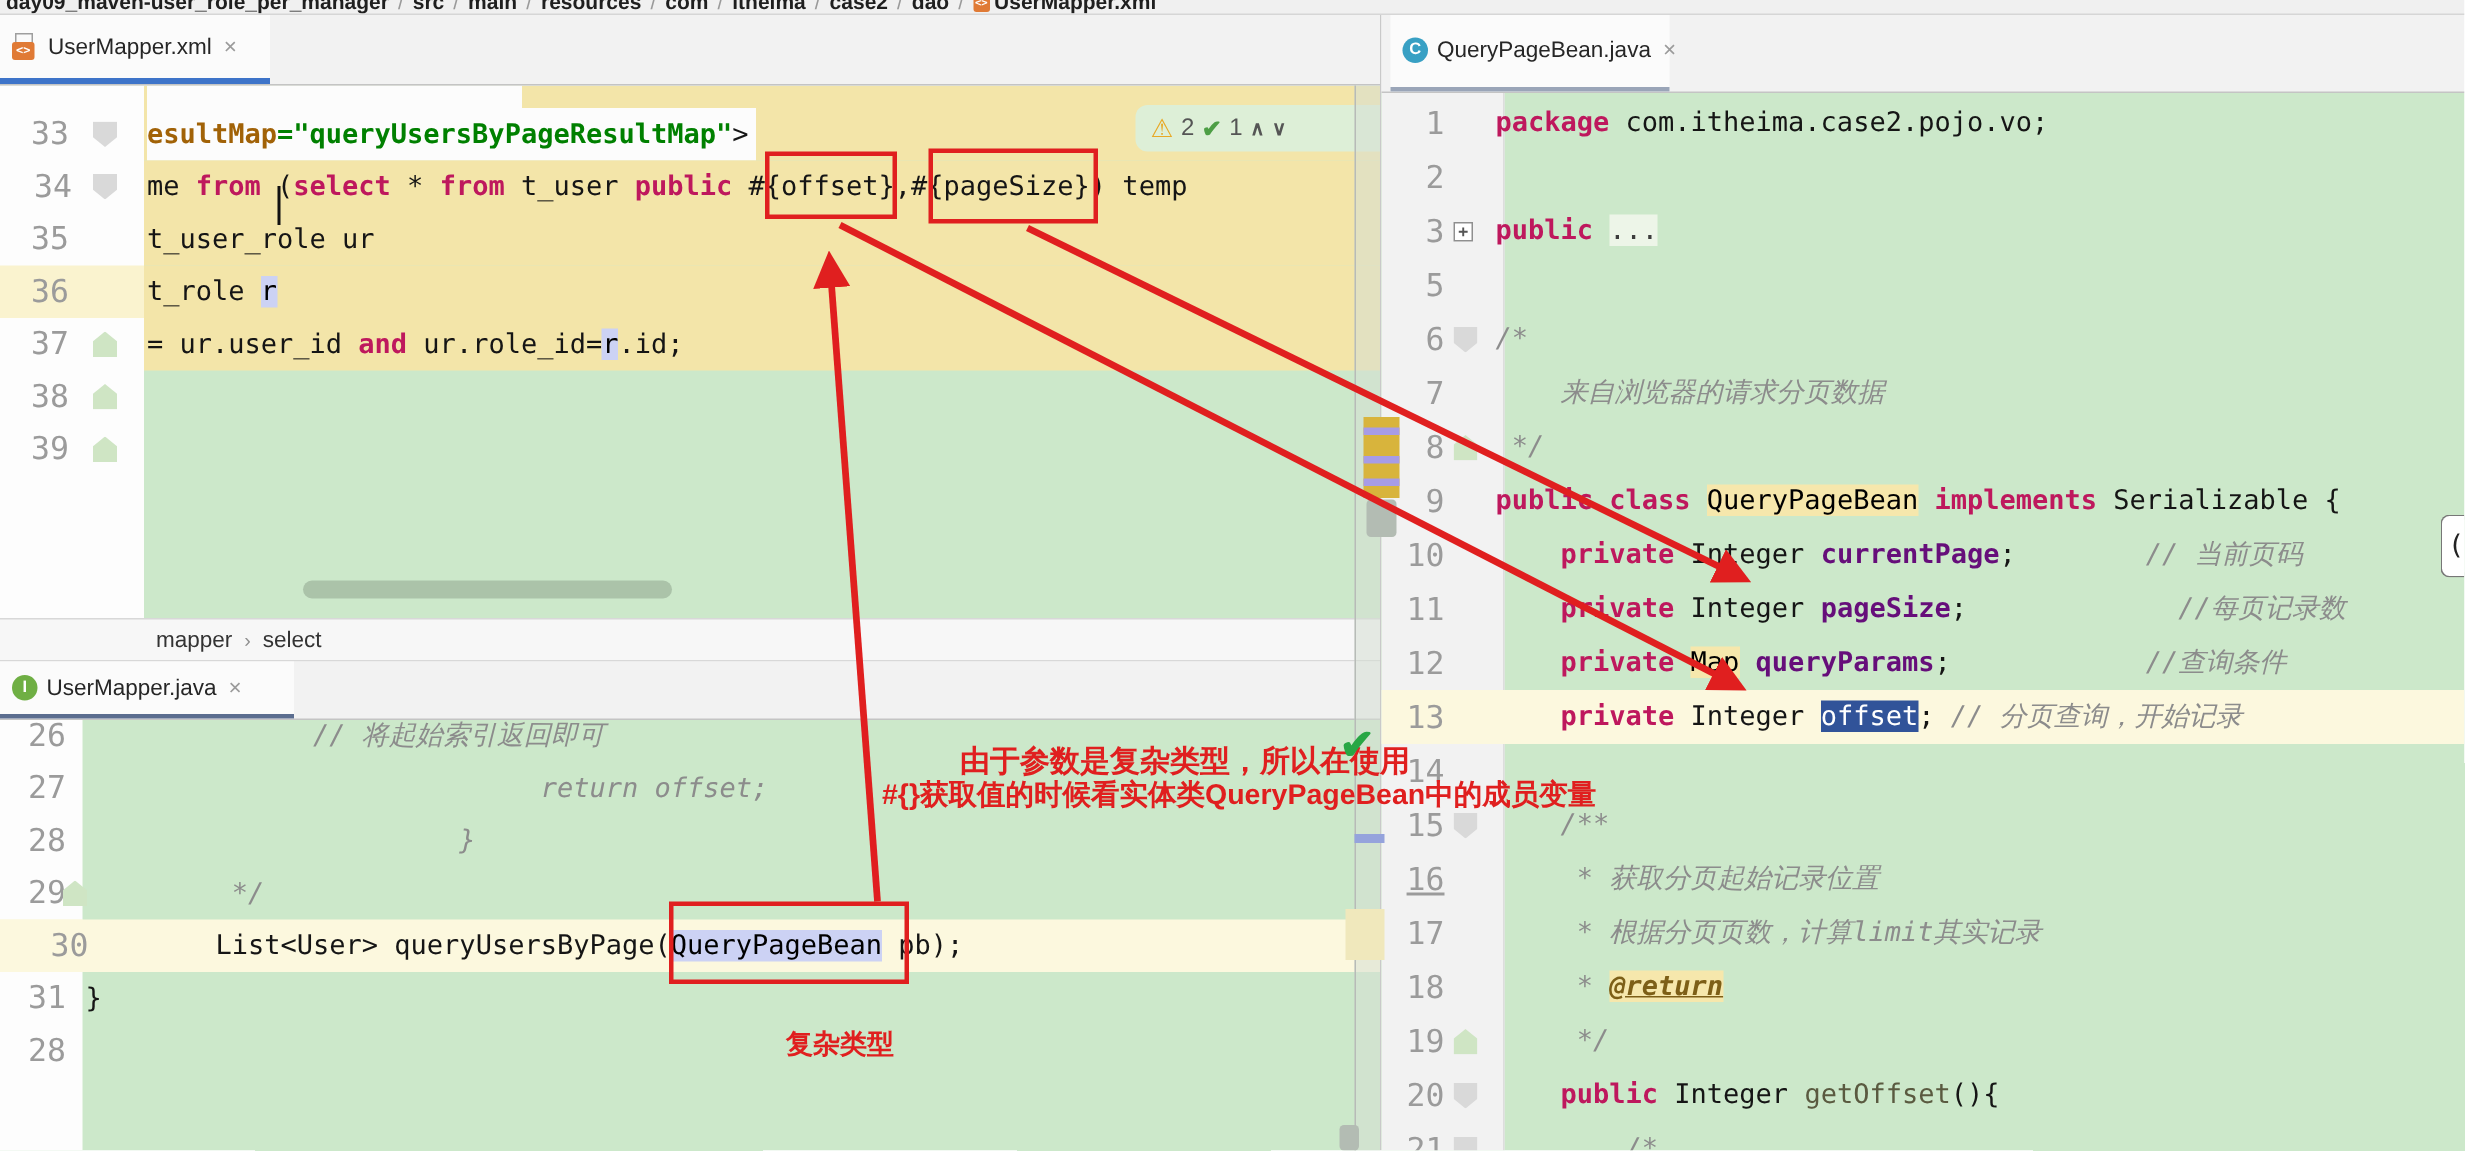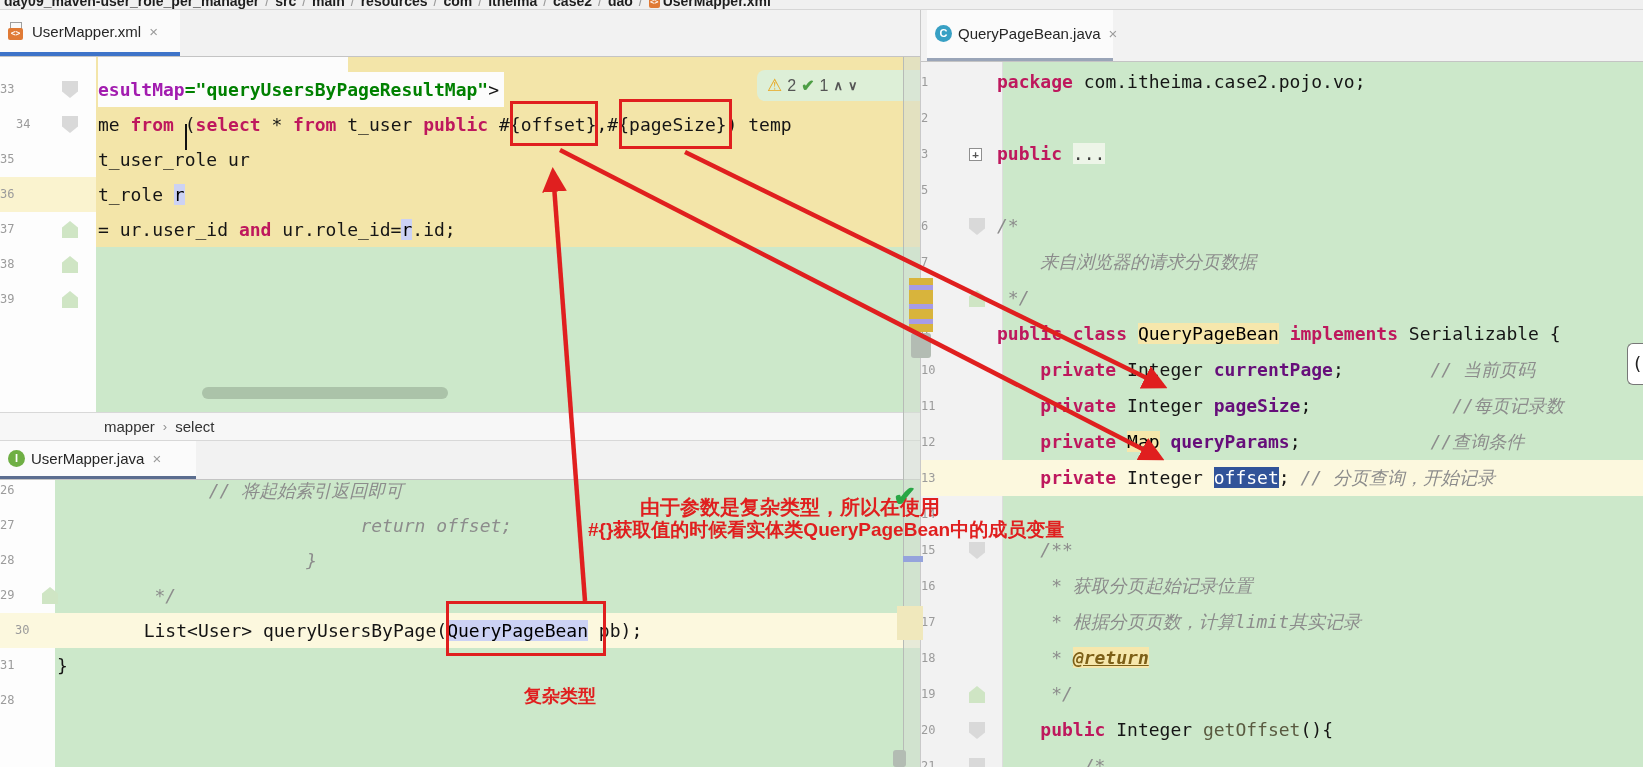--- a/index.html
+++ b/index.html
@@ -39,30 +39,30 @@
                     text-align:center; }
   .icon-circle { width:17px; height:17px; border-radius:50%; flex:none; color:#fff;
                  font:bold 11px/17px "Liberation Sans",sans-serif; text-align:center; }
 
   
   .editor { position:absolute; left:0; width:100%; background:#cce8ca; overflow:hidden; }
   .gutterstrip { position:absolute; left:0; top:0; bottom:0; z-index:0; }
   .code-row { position:absolute; left:0; width:100%; z-index:1; }
   .rowbg { position:absolute; top:0; bottom:0; right:0; }
   .gutbg { position:absolute; top:0; bottom:0; left:0; }
-  .lnum { position:absolute; top:0; height:100%; color:#9b9b9b;
-          font-family:"DejaVu Sans Mono",monospace; font-size:12px; }
+  .lnum { position:absolute; top:0; height:100%; text-align:right; color:#9b9b9b;
+          font-family:"DejaVu Sans Mono",monospace; font-size:21px; }
   .codeln { position:absolute; top:0; white-space:pre; font-family:"DejaVu Sans Mono",monospace;
             font-size:18px; }
   .whiteseg { background:#fcfcfc; display:inline-block; padding-right:5px; }
 
   .tk-kw   { color:#be185d; font-weight:bold; }
   .tk-txt  { color:#151515; }
   .tk-str  { color:#008000; font-weight:bold; }
-  .tk-attr { color:#a21caf; font-weight:bold; }
+  .tk-attr { color:#a16207; font-weight:bold; }
   .tk-cmt  { color:#8c8c8c; font-style:italic; }
   .tk-field{ color:#660e7a; font-weight:bold; }
   .tk-sel  { background:#315399; color:#ffffff; }
   .tk-hlY  { background:#f6e7ac; }
   .tk-hlL  { background:#ccd2f4; }
   .tk-fold { background:#edf5e8; color:#3c3c3c; }
   .tk-doc  { color:#7d5f17; font-weight:bold; font-style:italic; text-decoration:underline;
              background:#f6e7ac; }
   .tk-mth  { color:#5a5a40; }
 
@@ -146,21 +146,21 @@
       <div style="position:absolute; left:98px; top:0; width:250px; height:15px; background:#fcfcfc;"></div>
       <div class="caret" style="left:185px; top:67px;"></div>
     <div class="code-row" style="top: 15px; height: 35px;">
           <div class="rowbg bg-yellow" style="left: 96px;"></div>
           <div class="lnum" style="left: 0px; width: 46px; line-height: 35px;">33</div>
           <div class="mk mk-g" style="left: 62px; top: 9px;"></div>
           <div class="codeln" style="left: 98px; line-height: 35px;"><span class="whiteseg"><span class="tk-attr">esultMap</span><span class="tk-str">="queryUsersByPageResultMap"</span><span class="tk-txt">&gt;</span></span></div>
         </div>
         <div class="code-row" style="top: 50px; height: 35px;">
           <div class="rowbg bg-yellow" style="left: 96px;"></div>
-          <div class="lnum" style="left: 16px; width: 46px; line-height: 35px;">34</div>
+          <div class="lnum" style="left: 2px; width: 46px; line-height: 35px;">34</div>
           <div class="mk mk-g" style="left: 62px; top: 9px;"></div>
           <div class="codeln" style="left: 98px; line-height: 35px;"><span class="tk-txt">me </span><span class="tk-kw">from </span><span class="tk-txt">(</span><span class="tk-kw">select </span><span class="tk-txt">* </span><span class="tk-kw">from </span><span class="tk-txt">t_user </span><span class="tk-kw">public </span><span class="tk-txt">#{offset},#{pageSize}) temp</span></div>
         </div>
         <div class="code-row" style="top: 85px; height: 35px;">
           <div class="rowbg bg-yellow" style="left: 96px;"></div>
           <div class="lnum" style="left: 0px; width: 46px; line-height: 35px;">35</div>
           <div class="codeln" style="left: 98px; line-height: 35px;"><span class="tk-txt">t_user_role ur</span></div>
         </div>
         <div class="code-row" style="top: 120px; height: 35px;">
           <div class="rowbg bg-yellow" style="left: 96px;"></div>
@@ -313,21 +313,21 @@
         <div class="code-row" style="top: 434px; height: 36px;">
           <div class="lnum" style="left: 0px; width: 42px; line-height: 36px;">14</div>
           <div class="codeln" style="left: 76px; line-height: 36px;"></div>
         </div>
         <div class="code-row" style="top: 470px; height: 36px;">
           <div class="lnum" style="left: 0px; width: 42px; line-height: 36px;">15</div>
           <div class="mk mk-g" style="left: 48px; top: 10px;"></div>
           <div class="codeln" style="left: 76px; line-height: 36px;"><span class="tk-cmt">    /**</span></div>
         </div>
         <div class="code-row" style="top: 506px; height: 36px;">
-          <div class="lnum" style="left: 0px; width: 42px; line-height: 36px;">16</div>
+          <div class="lnum" style="left: 0px; width: 42px; line-height: 36px; text-decoration: underline;">16</div>
           <div class="codeln" style="left: 76px; line-height: 36px;"><span class="tk-cmt">     * 获取分页起始记录位置</span></div>
         </div>
         <div class="code-row" style="top: 542px; height: 36px;">
           <div class="lnum" style="left: 0px; width: 42px; line-height: 36px;">17</div>
           <div class="codeln" style="left: 76px; line-height: 36px;"><span class="tk-cmt">     * 根据分页页数，计算limit其实记录</span></div>
         </div>
         <div class="code-row" style="top: 578px; height: 36px;">
           <div class="lnum" style="left: 0px; width: 42px; line-height: 36px;">18</div>
           <div class="codeln" style="left: 76px; line-height: 36px;"><span class="tk-cmt">     * </span><span class="tk-doc">@return</span></div>
         </div>

